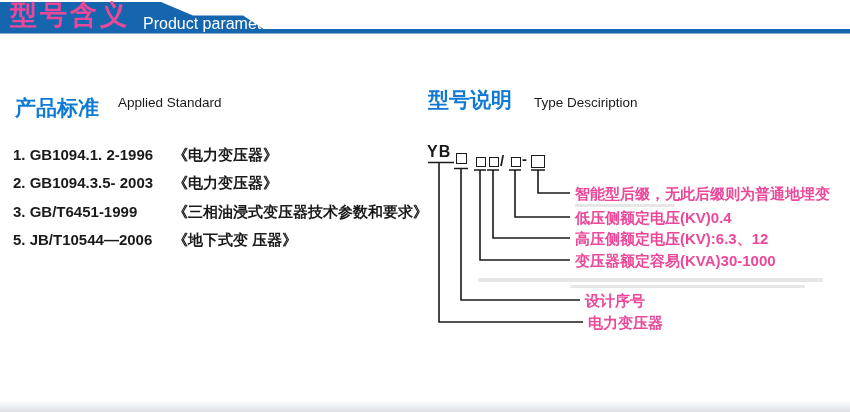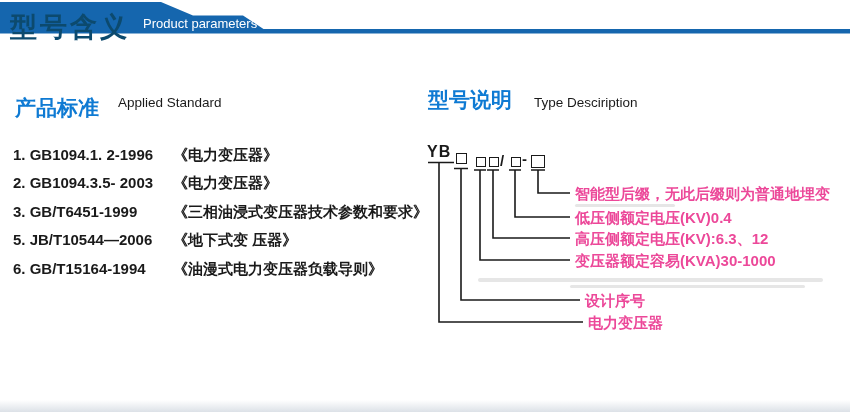--- a/index.html
+++ b/index.html
@@ -3,26 +3,26 @@
 <meta charset="utf-8">
 <style>
   html,body{margin:0;padding:0;background:#ffffff;}
   .page{
     position:relative;width:850px;height:412px;background:#ffffff;overflow:hidden;
     font-family:"Liberation Sans","DejaVu Sans",sans-serif;color:#1a1a1a;
   }
   
   .banner-svg{position:absolute;left:0;top:0;width:850px;height:40px;display:block;}
   .banner-title{
-    position:absolute;left:10px;top:12px;height:32px;line-height:31px;
-    font-size:27px;font-weight:700;color:#0c4a6e;letter-spacing:3px;white-space:nowrap;
+    position:absolute;left:10px;top:0;height:32px;line-height:31px;
+    font-size:27px;font-weight:700;color:#ec4899;letter-spacing:3px;white-space:nowrap;
   }
   .banner-sub{
     position:absolute;left:143px;top:17px;width:112px;height:14px;line-height:14px;
-    font-size:13px;color:#ffffff;text-align:left;white-space:nowrap;
+    font-size:16px;color:#ffffff;text-align:left;white-space:nowrap;
   }
   
   .h-zh{position:absolute;font-size:21px;font-weight:700;color:#0e7ad3;white-space:nowrap;}
   .h-en{position:absolute;font-size:13.5px;color:#1a1a1a;white-space:nowrap;}
   .std-zh{left:15px;top:86px;margin-top:8px;}
   .std-en{left:118px;top:95px;}
   .type-zh{left:428px;top:86px;}
   .type-en{left:534px;top:95px;}
   
   .std-list{position:absolute;left:13px;top:141px;width:430px;}
@@ -79,23 +79,20 @@
     </div>
     <div class="std-item">
       <span class="std-code">2. GB1094.3.5- 2003</span><span>《电力变压器》</span>
     </div>
     <div class="std-item">
       <span class="std-code">3. GB/T6451-1999</span><span>《三相油浸式变压器技术参数和要求》</span>
     </div>
     <div class="std-item">
       <span class="std-code">5. JB/T10544—2006</span><span>《地下式变 压器》</span>
     </div>
-    <div class="std-item">
-      <span class="std-code">6. GB/T15164-1994</span><span>《油漫式电力变压器负载导则》</span>
-    </div>
   </div>
 
   <div class="h-zh type-zh">型号说明</div>
   <div class="h-en type-en">Type Desciription</div>
 
   <div class="diagram">
 
     <svg width="430" height="212" viewBox="0 0 430 212">
       <g stroke="#1a1a1a" stroke-width="1.6" fill="none">
 

